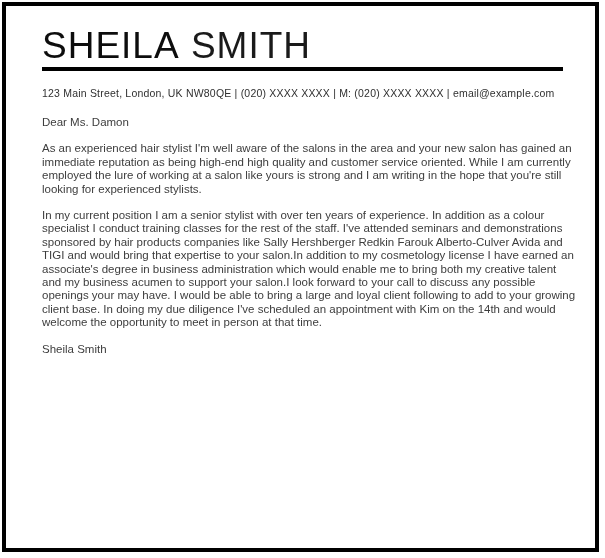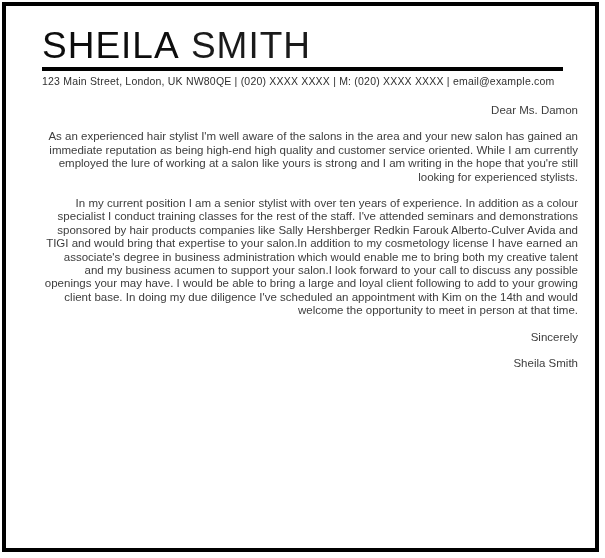--- a/index.html
+++ b/index.html
@@ -42,33 +42,32 @@
     font-weight: normal;
     color: #1a1a1a;
   }
   .header-rule {
     width: 521px;
     height: 4px;
     background: #000000;
     margin-top: 3px;
   }
   .contact-line {
-    margin-top: 4px;
+    margin-top: 16px;
     font-size: 10.5px;
     letter-spacing: 0.2px;
     color: #303030;
     white-space: nowrap;
   }
   .letter-body {
     margin-top: 17px;
     width: 536px;
     font-size: 11.5px;
     line-height: 13.4px;
     color: #3d3d3d;
-    text-align: right;
   }
   .letter-body p {
     margin: 0 0 13px 0;
   }
   .salutation {
     margin-bottom: 13px;
   }
   .closing, .signature {
     margin-top: 13px;
   }
@@ -86,19 +85,18 @@
     <div class="contact-line">123 Main Street, London, UK NW80QE | (020) XXXX XXXX | M: (020) XXXX XXXX | email@example.com</div>
 
     <div class="letter-body">
       <p class="salutation">Dear Ms. Damon</p>
 
       <p>As an experienced hair stylist I'm well aware of the salons in the area and your new salon has gained an immediate reputation as being high-end high quality and customer service oriented. While I am currently employed the lure of working at a salon like yours is strong and I am writing in the hope that you're still looking for experienced stylists.</p>
 
       <p>In my current position I am a senior stylist with over ten years of experience. In addition as a colour specialist I conduct training classes for the rest of the staff. I've attended seminars and demonstrations sponsored by hair products companies like Sally Hershberger Redkin Farouk Alberto-Culver Avida and TIGI and would bring that expertise to your salon.In addition to my cosmetology license I have earned an associate's degree in business administration which would enable me to bring both my creative talent and my business acumen to support your salon.I look forward to your call to discuss any possible openings your may have. I would be able to bring a large and loyal client following to add to your growing client base. In doing my due diligence I've scheduled an appointment with Kim on the 14th and would welcome the opportunity to meet in person at that time.</p>
 
 
-      <p class="closing">Sincerely</p>
 
       <p class="signature">Sheila Smith</p>
     </div>
 
   </div>
 </div>
 
 </body></html>

